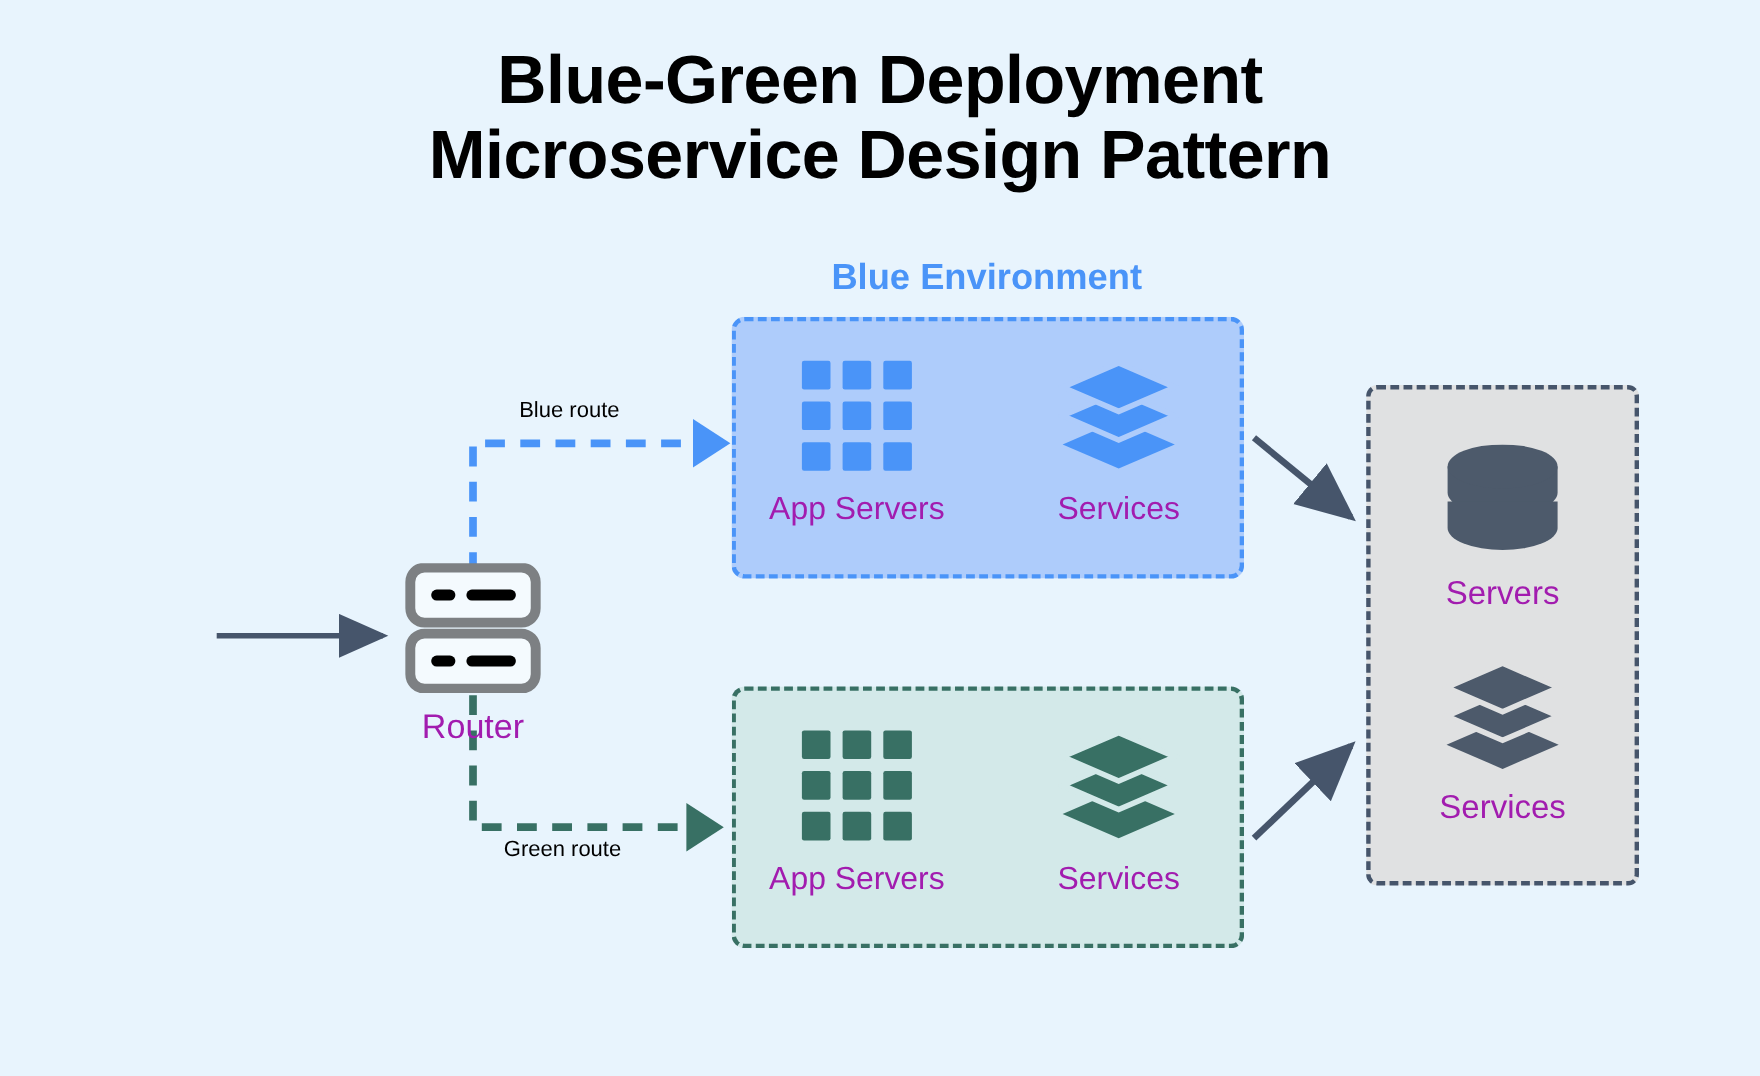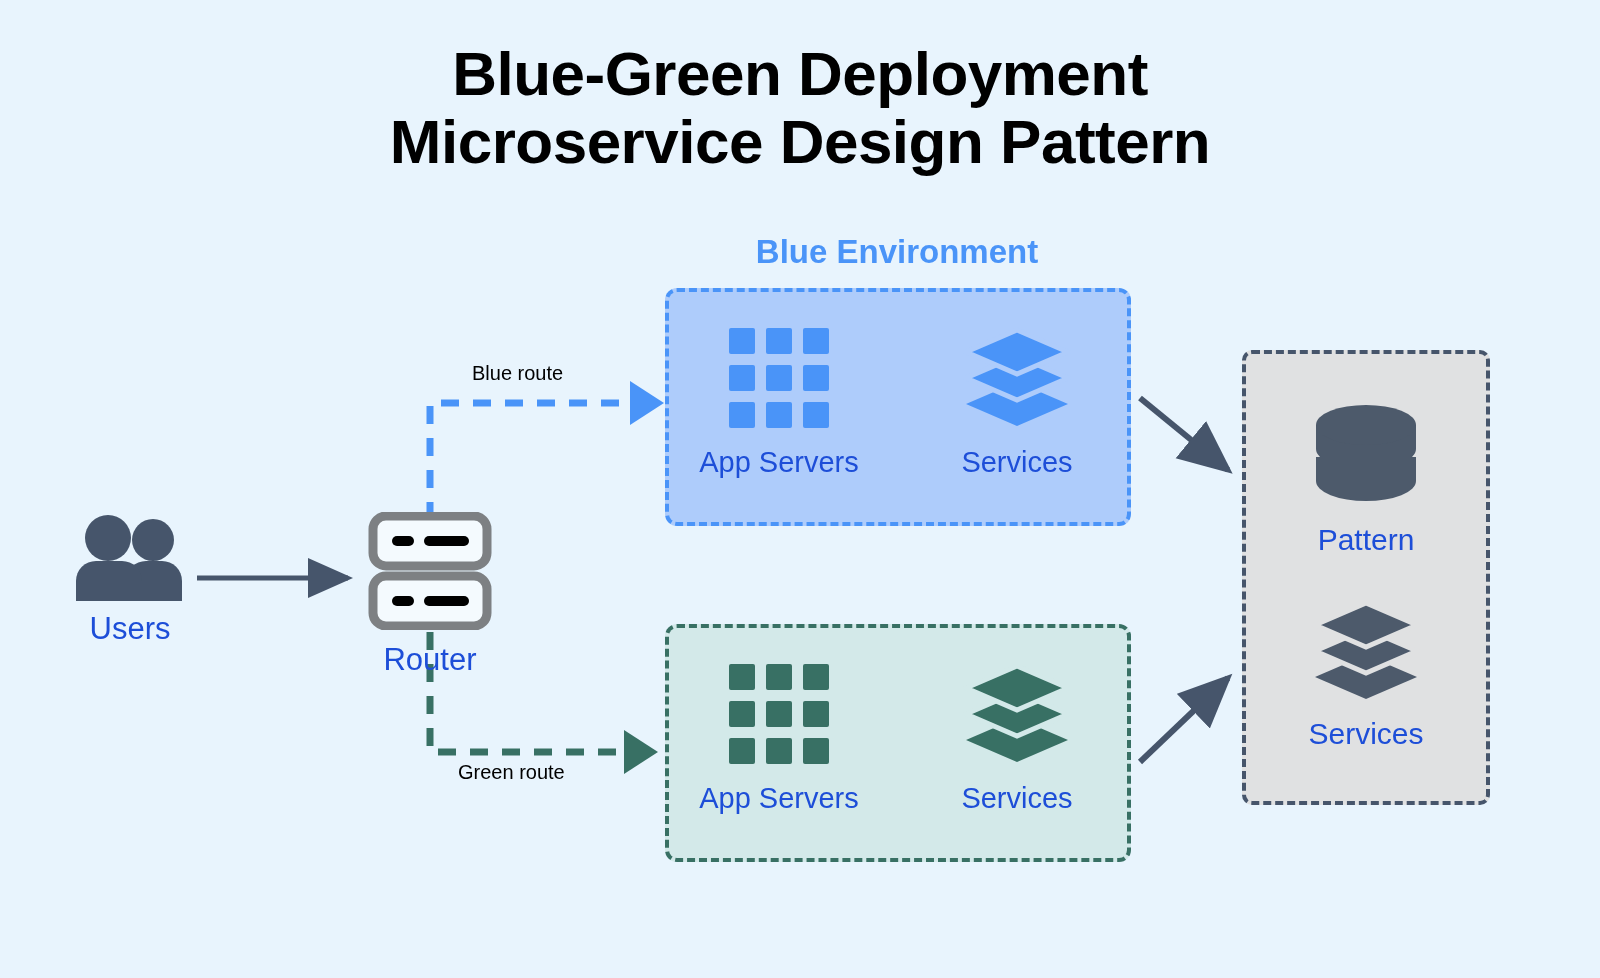--- a/index.html
+++ b/index.html
@@ -37,21 +37,21 @@
     letter-spacing: -0.5px;
     white-space: nowrap;
   }
 
   
   .node { position: absolute; }
 
   .node-label {
     text-align: center;
     font-size: 30px;
-    color: #1d4ed8;
+    color: #a21caf;
     font-weight: 500;
     white-space: nowrap;
   }
 
   
   #users-node {
     left: 50px;
     top: 515px;
     width: 160px;
     text-align: center;
@@ -195,29 +195,20 @@
     <polygon points="630,381 664,403 630,425" fill="#4a94f8"></polygon>
 
     <path d="M430 632 L430 752 L621 752" fill="none" stroke="#387064" stroke-width="7" stroke-dasharray="18 14" stroke-linecap="butt"></path>
     <polygon points="624,730 658,752 624,774" fill="#387064"></polygon>
 
     <line x1="1140" y1="398" x2="1228" y2="470" stroke="#46556b" stroke-width="6" marker-end="url(#arrow-slate)"></line>
 
     <line x1="1140" y1="762" x2="1228" y2="678" stroke="#46556b" stroke-width="6" marker-end="url(#arrow-slate)"></line>
   </svg>
 
-  <div class="node" id="users-node">
-    <svg width="124" height="86" viewBox="0 0 124 86">
-      <circle cx="85" cy="25" r="21" fill="#46556b"></circle>
-      <path d="M58 86 L58 66 a20 20 0 0 1 20 -20 l16 0 a20 20 0 0 1 20 20 l0 20 z" fill="#46556b"></path>
-      <circle cx="40" cy="23" r="23" fill="#46556b"></circle>
-      <path d="M8 86 L8 66 a20 20 0 0 1 20 -20 l26 0 a20 20 0 0 1 20 20 l0 20 z" fill="#46556b"></path>
-    </svg>
-    <div class="node-label">Users</div>
-  </div>
 
   <div class="node" id="router-node">
     <svg width="124" height="118" viewBox="0 0 124 118">
       <rect x="5" y="4" width="114" height="50" rx="13" ry="13" fill="#f4fafe" stroke="#7d8083" stroke-width="9"></rect>
       <rect x="24" y="24" width="22" height="10" rx="5" fill="#000000"></rect>
       <rect x="56" y="24" width="45" height="10" rx="5" fill="#000000"></rect>
       <rect x="5" y="64" width="114" height="50" rx="13" ry="13" fill="#f4fafe" stroke="#7d8083" stroke-width="9"></rect>
       <rect x="24" y="84" width="22" height="10" rx="5" fill="#000000"></rect>
       <rect x="56" y="84" width="45" height="10" rx="5" fill="#000000"></rect>
     </svg>
@@ -287,21 +278,21 @@
   <div id="shared-heading">
   </div>
 
   <div id="shared-box">
     <div class="shared-item">
       <svg width="110" height="104" viewBox="0 0 110 104">
         <path d="M5 20 L5 44 a50 20 0 0 0 100 0 L105 20 z" fill="#4d5a6b"></path>
         <path d="M5 52 L5 76 a50 20 0 0 0 100 0 L105 52 z" fill="#4d5a6b"></path>
         <ellipse cx="55" cy="20" rx="50" ry="20" fill="#4d5a6b"></ellipse>
       </svg>
-      <div class="node-label">Pattern</div>
+      <div class="node-label">Servers</div>
     </div>
     <div class="shared-item">
       <svg width="110" height="104" viewBox="0 0 110 104">
         <polygon points="55,56 4,78 55,100 106,78" fill="#4d5a6b"></polygon>
         <polygon points="55,30 4,52 55,74 106,52" fill="#4d5a6b" stroke="#e0e1e2" stroke-width="5"></polygon>
         <polygon points="55,4 4,26 55,48 106,26" fill="#4d5a6b" stroke="#e0e1e2" stroke-width="5"></polygon>
       </svg>
       <div class="node-label">Services</div>
     </div>
   </div>

